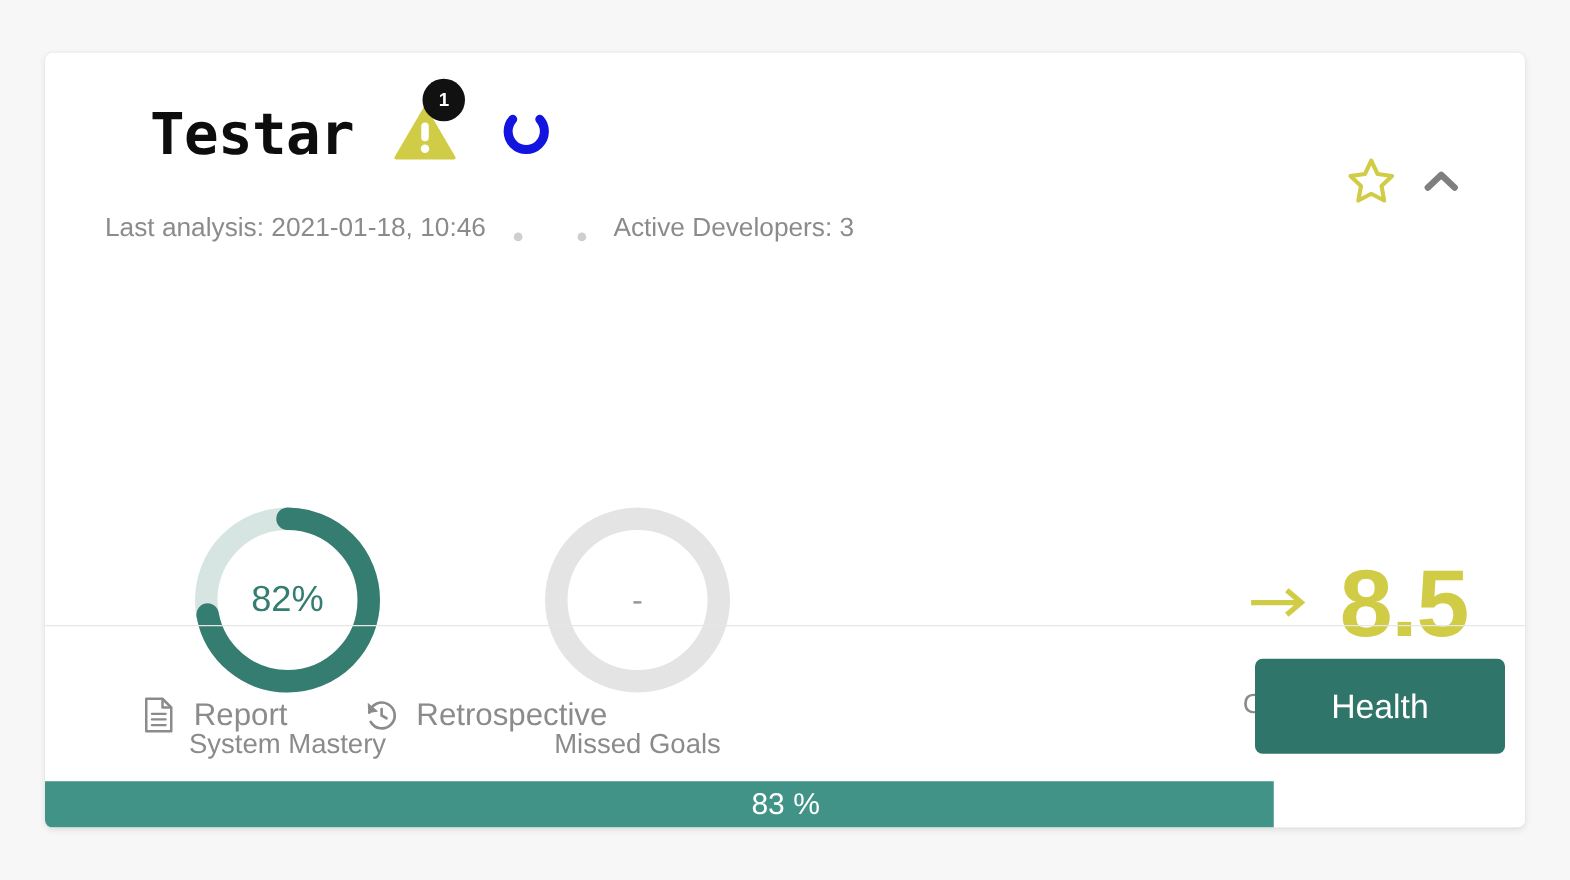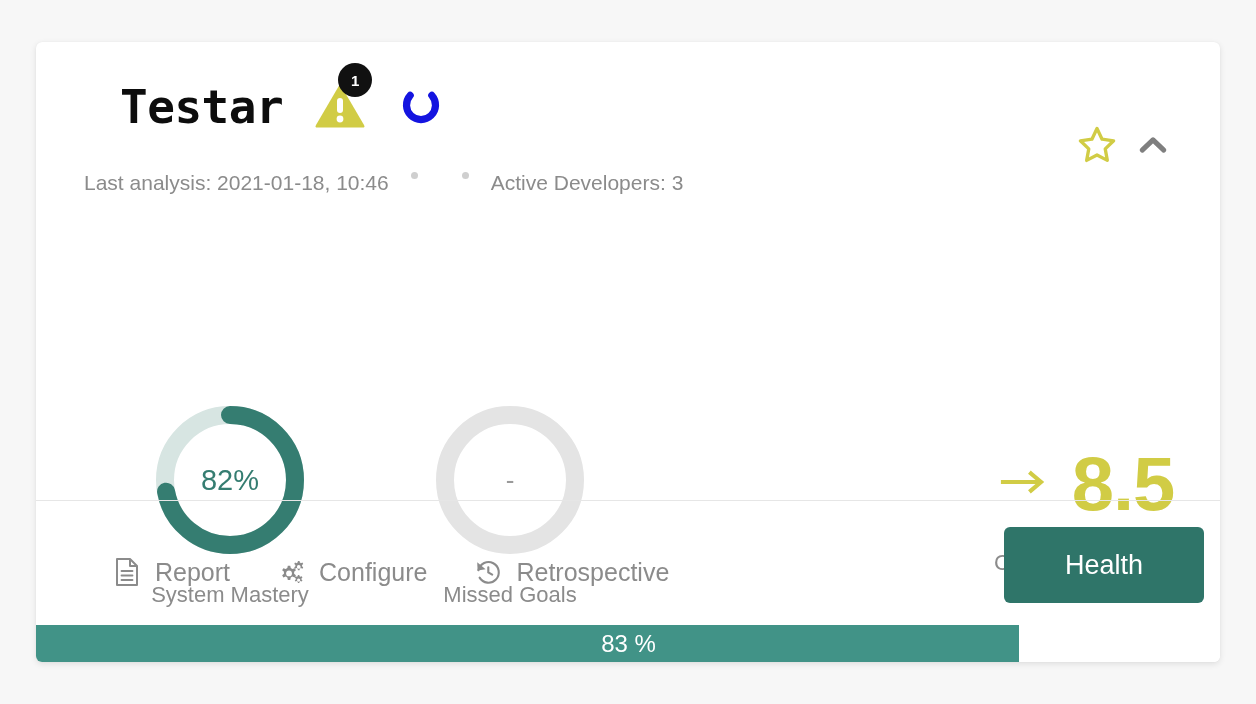--- a/index.html
+++ b/index.html
@@ -113,21 +113,21 @@
     align-items: center;
     justify-content: center;
   }
 
   
   .meta-line {
     position: absolute;
     left: 48px;
     top: 130px;
     display: flex;
-    align-items: flex-start;
+    align-items: flex-end;
     font-size: 21px;
     color: #8b8b8b;
     white-space: nowrap;
   }
   .meta-item { line-height: 1; }
   .meta-sep {
     width: 7px;
     height: 7px;
     border-radius: 50%;
     background: #cfcfcf;
@@ -214,21 +214,21 @@
     height: 161px;
     box-sizing: border-box;
   }
 
   .footer-actions {
     position: absolute;
     left: 76px;
     top: 56px;
     display: flex;
     align-items: center;
-    gap: 46px;
+    gap: 60px;
   }
   .footer-action {
     display: flex;
     align-items: center;
     gap: 13px;
     background: none;
     border: none;
     padding: 0;
     cursor: pointer;
     color: #8b8b8b;
@@ -393,35 +393,20 @@
           <span class="fa-icon">
             <svg width="26" height="30" viewBox="0 0 26 30">
               <path d="M3 2 H16 L23 9 V28 H3 Z" fill="none" stroke="#8b8b8b" stroke-width="2" stroke-linejoin="round"></path>
               <path d="M16 2 V9 H23" fill="none" stroke="#8b8b8b" stroke-width="2" stroke-linejoin="round"></path>
               <path d="M7.5 14 H18.5 M7.5 18.5 H18.5 M7.5 23 H18.5" fill="none" stroke="#8b8b8b" stroke-width="1.8" stroke-linecap="round"></path>
             </svg>
           </span>
           <span>Report</span>
         </button>
 
-        <button class="footer-action">
-          <span class="fa-icon">
-            <svg width="32" height="30" viewBox="0 0 32 30">
-              <g fill="#8b8b8b">
-                <path d="M12.6 8.2 l2.6 0 0.55 2.6 a6.2 6.2 0 0 1 1.7 0.98 l2.5 -0.9 1.3 2.25 -1.95 1.72 a6.2 6.2 0 0 1 0 1.96 l1.95 1.72 -1.3 2.25 -2.5 -0.9 a6.2 6.2 0 0 1 -1.7 0.98 l-0.55 2.6 -2.6 0 -0.55 -2.6 a6.2 6.2 0 0 1 -1.7 -0.98 l-2.5 0.9 -1.3 -2.25 1.95 -1.72 a6.2 6.2 0 0 1 0 -1.96 l-1.95 -1.72 1.3 -2.25 2.5 0.9 a6.2 6.2 0 0 1 1.7 -0.98 Z"></path>
-                <circle cx="13.9" cy="16.55" r="3.1" fill="#ffffff"></circle>
-                <path d="M23.4 3.2 l1.7 0 0.36 1.7 a4.05 4.05 0 0 1 1.1 0.64 l1.63 -0.59 0.85 1.47 -1.27 1.12 a4.05 4.05 0 0 1 0 1.28 l1.27 1.12 -0.85 1.47 -1.63 -0.59 a4.05 4.05 0 0 1 -1.1 0.64 l-0.36 1.7 -1.7 0 -0.36 -1.7 a4.05 4.05 0 0 1 -1.1 -0.64 l-1.63 0.59 -0.85 -1.47 1.27 -1.12 a4.05 4.05 0 0 1 0 -1.28 l-1.27 -1.12 0.85 -1.47 1.63 0.59 a4.05 4.05 0 0 1 1.1 -0.64 Z"></path>
-                <circle cx="24.25" cy="9.63" r="2.0" fill="#ffffff"></circle>
-                <path d="M23.4 18.1 l1.45 0 0.31 1.45 a3.45 3.45 0 0 1 0.94 0.55 l1.39 -0.5 0.72 1.25 -1.08 0.96 a3.45 3.45 0 0 1 0 1.09 l1.08 0.96 -0.72 1.25 -1.39 -0.5 a3.45 3.45 0 0 1 -0.94 0.55 l-0.31 1.45 -1.45 0 -0.31 -1.45 a3.45 3.45 0 0 1 -0.94 -0.55 l-1.39 0.5 -0.72 -1.25 1.08 -0.96 a3.45 3.45 0 0 1 0 -1.09 l-1.08 -0.96 0.72 -1.25 1.39 0.5 a3.45 3.45 0 0 1 0.94 -0.55 Z"></path>
-                <circle cx="24.13" cy="23.6" r="1.72" fill="#ffffff"></circle>
-              </g>
-            </svg>
-          </span>
-          <span>Configure</span>
-        </button>
 
         <button class="footer-action">
           <span class="fa-icon">
             <svg width="30" height="30" viewBox="0 0 30 30">
               <path d="M5.4 13.2 A10.3 10.3 0 1 1 6.6 20.6" fill="none" stroke="#8b8b8b" stroke-width="2.1" stroke-linecap="round"></path>
               <path d="M4.2 5.2 L4.6 13.6 L12.6 12.2 Z" fill="#8b8b8b"></path>
               <path d="M15.3 10.2 V15.4 L19.2 17.6" fill="none" stroke="#8b8b8b" stroke-width="2.1" stroke-linecap="round"></path>
             </svg>
           </span>
           <span>Retrospective</span>

